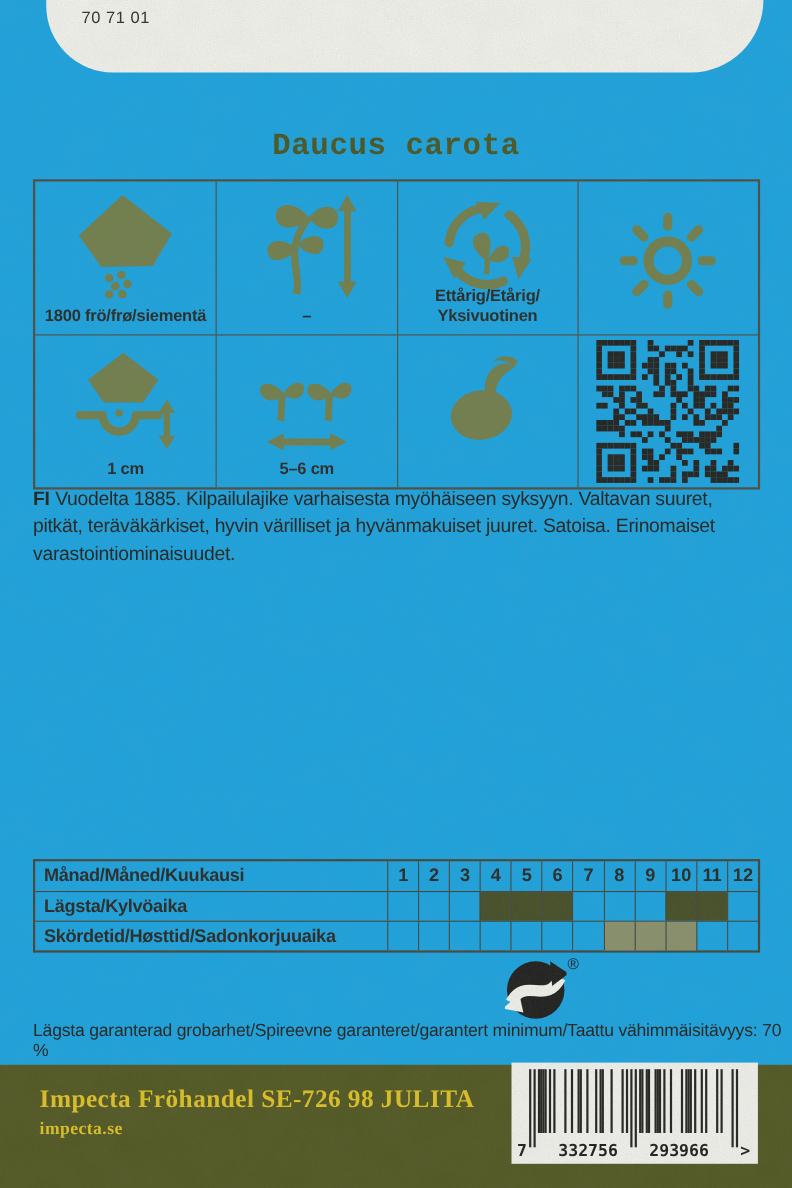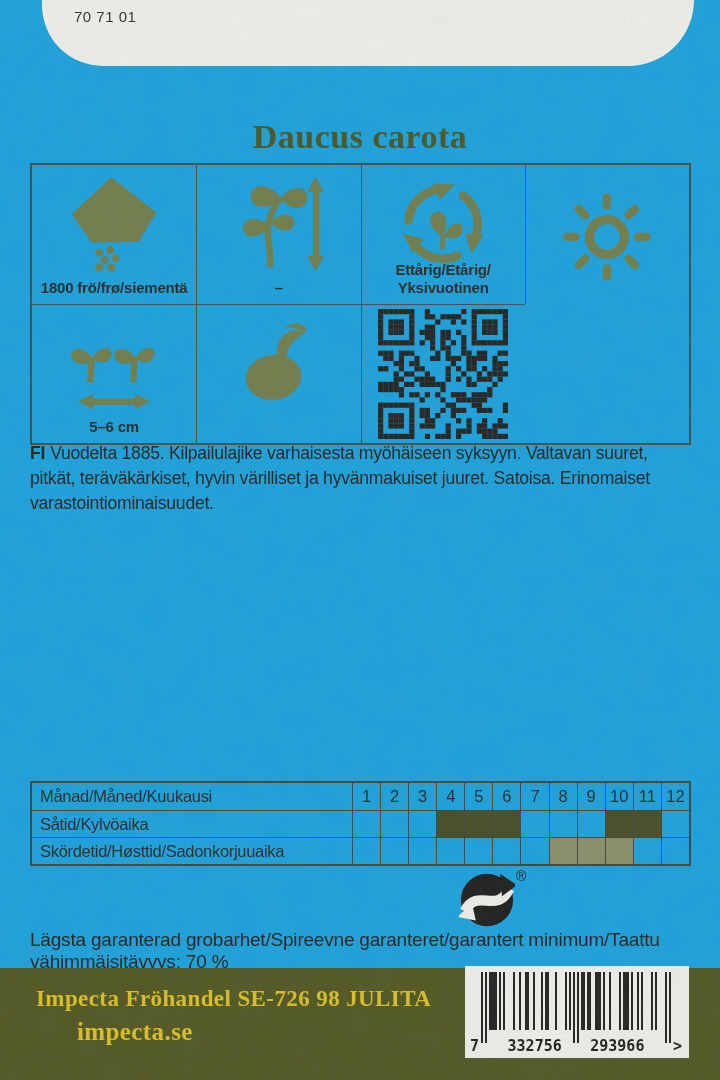--- a/index.html
+++ b/index.html
@@ -8,59 +8,59 @@
     position:relative;width:720px;height:1080px;overflow:hidden;
     background:#0ea5e9;
     font-family:"Liberation Sans",sans-serif;color:#1d1d1b;
   }
   
   .seal{position:absolute;left:42px;top:0;width:652px;height:66px;background:#fdfdf8;
         border-radius:0 0 78px 72px;}
   .article{position:absolute;left:32px;top:8px;font-size:15px;letter-spacing:.5px;color:#262624;}
   
   .title{position:absolute;left:0;top:118px;width:720px;text-align:center;
-         font-family:Liberation Serif, serif;font-weight:700;font-size:34px;
+         font-family:Liberation Mono, monospace;font-weight:700;font-size:28px;
          color:#41501a;letter-spacing:.5px;}
   
   .grid{position:absolute;left:30px;top:163px;width:661px;height:282px;
         display:grid;grid-template-columns:repeat(4,1fr);grid-template-rows:repeat(2,1fr);
         border:2px solid #45453a;}
   .cell{position:relative;border-left:1.6px solid #45453a;border-top:1.6px solid #45453a;font-weight:bold;}
   .cell:nth-child(4n+1){border-left:none;}
   .cell:nth-child(-n+4){border-top:none;}
   .ic{position:absolute;top:12px;left:0;right:0;display:flex;justify-content:center;}
   .ico{fill:#6e7d46;}
   .ico .st{fill:none;stroke:#6e7d46;}
   .cap{position:absolute;bottom:8px;left:2px;right:2px;text-align:center;
        font-size:15px;line-height:17.5px;letter-spacing:-.2px;color:#1d1d1b;}
   .cap span{display:block;}
   
   .desc{position:absolute;left:30px;top:441px;width:666px;}
   .desc p{margin:0 0 8px 0;font-size:17.6px;line-height:25px;letter-spacing:-.25px;color:#161614;}
   .desc b{font-weight:700;margin-right:5px;}
   
-  .cal{position:absolute;left:30px;top:781px;width:661px;border:2px solid #3d3d32;background:transparent;}
+  .cal{position:absolute;left:30px;top:781px;width:661px;border:2px solid #3d3d32;background:transparent;font-weight:bold;}
   .crow{display:flex;height:27px;border-top:1.6px solid #3d3d32;}
   .crow:first-child{border-top:none;}
   .clabel{width:321px;padding-left:8px;font-size:16.5px;line-height:26px;letter-spacing:-.3px;
           border-right:1.6px solid #3d3d32;}
   .mcells{flex:1;display:flex;}
   .mcell{flex:1;border-left:1.6px solid #3d3d32;text-align:center;font-size:16.5px;line-height:26px;}
   .mcells .mcell:first-child{border-left:none;}
   
   .amateur{position:absolute;left:33px;top:873px;font-size:12.8px;line-height:16.5px;color:#1a1a18;}
   .gdot{position:absolute;left:459px;top:872px;width:80px;height:62px;}
   .rmark{position:absolute;left:57px;top:-4px;font-size:14px;color:#111;}
-  .guar{position:absolute;left:30px;top:929px;font-size:19px;letter-spacing:-.2px;color:#161614;}
+  .guar{position:absolute;left:30px;top:929px;font-size:16px;letter-spacing:-.2px;color:#161614;}
   
   .bbar{position:absolute;left:0;top:968px;width:720px;height:112px;background:#4a5117;}
   .addr{position:absolute;left:36px;top:18px;font-family:"Liberation Serif",serif;font-weight:700;
         font-size:23px;letter-spacing:.4px;color:#e6c61b;}
   .site{position:absolute;left:36px;top:50px;font-family:"Liberation Serif",serif;font-weight:700;
-        font-size:25px;letter-spacing:.4px;color:#e6c61b;margin-left:41px;}
+        font-size:16px;letter-spacing:.4px;color:#e6c61b;}
   
   .bcbox{position:absolute;left:465px;top:966px;width:224px;height:92px;background:#fcfcf8;}
   .bars{position:absolute;left:16px;top:6px;width:192px;height:58px;}
   .bar{position:absolute;top:0;width:2px;height:58px;background:#161616;}
   .bar.tall{height:71px;}
   .bdigits{position:absolute;left:5px;right:7px;bottom:3px;display:flex;justify-content:space-between;
            font-family:"DejaVu Sans Mono",monospace;font-weight:700;font-size:15px;color:#111;}
   
   .noise{position:absolute;left:0;top:0;z-index:40;pointer-events:none;}
 </style>
@@ -144,20 +144,39 @@
               <line x1="84" y1="50" x2="93" y2="50"></line>
             <line x1="73.5" y1="26.5" x2="80.5" y2="19.5"></line>
               <line x1="19.5" y1="19.5" x2="26.5" y2="26.5"></line>
             <line x1="73.5" y1="73.5" x2="80.5" y2="80.5"></line>
               <line x1="19.5" y1="80.5" x2="26.5" y2="73.5"></line>
           </g>
         </svg>
       </div>
     </div>
 
+    <div class="cell">
+      <div class="ic">
+        <svg class="ico" width="98" height="98" viewBox="0 0 104 100">
+          <polygon points="50,2 84,28 69,50 31,50 16,28"></polygon>
+          <g class="st" stroke-width="8" stroke-linecap="round">
+            <path d="M8,62 H29"></path>
+              <path d="M63,62 H84"></path>
+            <path d="M30,62 A16,16 0 0 0 62,62"></path>
+          </g>
+          <circle cx="46" cy="60" r="3.6"></circle>
+          <rect x="89" y="58" width="6" height="26" rx="3"></rect>
+          <polygon points="92,47 84,60 100,60"></polygon>
+          <polygon points="92,95 84,82 100,82"></polygon>
+        </svg>
+      </div>
+      <div class="cap">
+        <span>1 cm</span>
+      </div>
+    </div>
 
     <div class="cell">
       <div class="ic" style="top:22px">
         <svg class="ico" width="96" height="88" viewBox="0 0 100 92">
           <g>
             <path class="st" stroke-width="6.5" d="M25,58 C27,48 24,42 28,32"></path>
             <path d="M28,32 C16,18 2,22 6,32 C10,42 24,40 28,32"></path>
             <path d="M28,32 C36,18 50,20 47,30 C44,40 32,38 28,32"></path>
           </g>
           <g transform="translate(45,0)">
@@ -510,21 +529,21 @@
           <div class="mcell">6</div>
           <div class="mcell">7</div>
           <div class="mcell">8</div>
           <div class="mcell">9</div>
           <div class="mcell">10</div>
           <div class="mcell">11</div>
           <div class="mcell">12</div>
         </div>
     </div>
     <div class="crow">
-      <div class="clabel">Såtid/Kylvöaika</div>
+      <div class="clabel">Lägsta/Kylvöaika</div>
       <div class="mcells">
           <div class="mcell"></div>
           <div class="mcell"></div>
           <div class="mcell"></div>
           <div class="mcell" style="background: rgb(61, 71, 29);"></div>
           <div class="mcell" style="background: rgb(61, 71, 29);"></div>
           <div class="mcell" style="background: rgb(61, 71, 29);"></div>
           <div class="mcell"></div>
           <div class="mcell"></div>
           <div class="mcell"></div>

